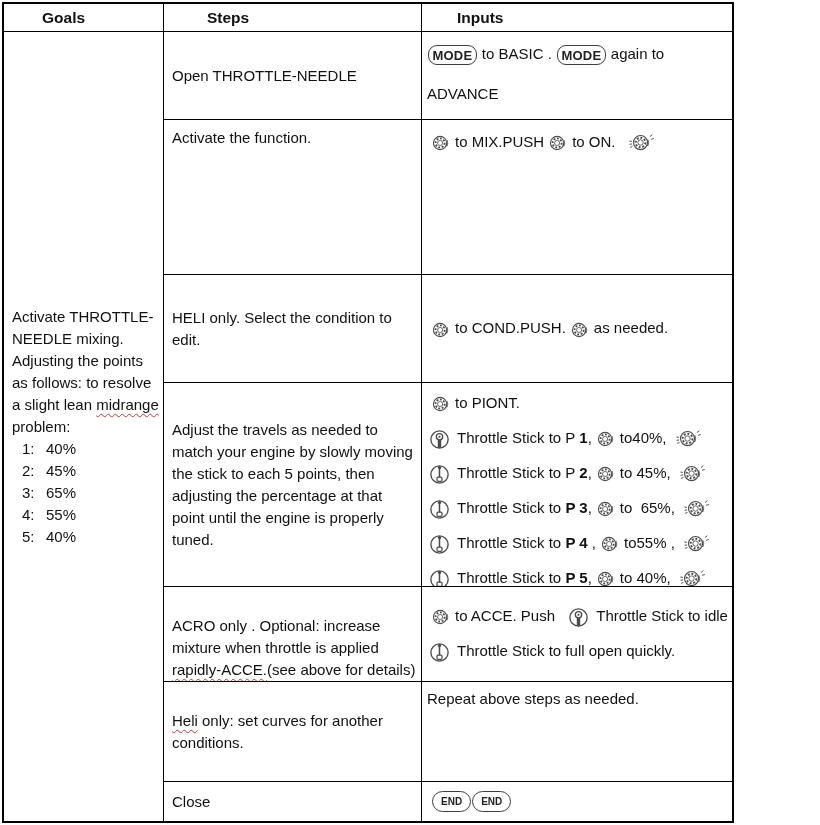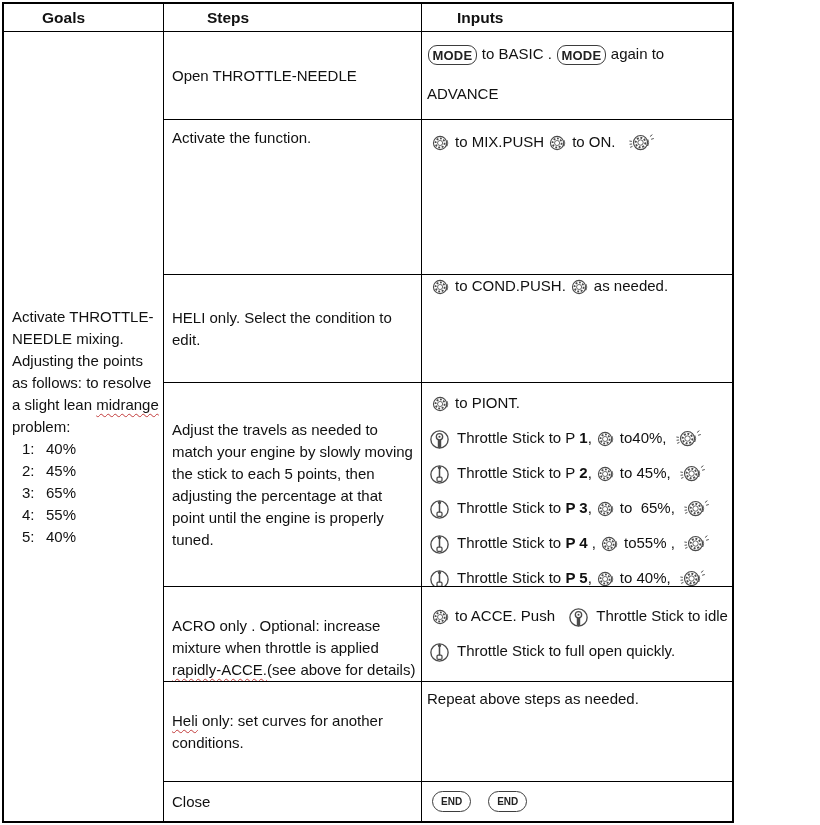--- a/index.html
+++ b/index.html
@@ -37,28 +37,28 @@
   .s4{grid-area:5/2}
   .s5{grid-area:6/2;justify-content:flex-end;padding-top:9px}
   .s6{grid-area:7/2}
   .s7{grid-area:8/2}
 
   .inpcell{padding-left:5px}
   .i1{grid-area:2/3;padding-top:2px}
   .i1 .iline{line-height:40px}
   .i2{grid-area:3/3;padding-top:3px}
   .i2 .iline{line-height:38px}
-  .i3{grid-area:4/3;display:flex;flex-direction:column;}
+  .i3{grid-area:4/3;display:flex;flex-direction:column;justify-content:center}
   .i4{grid-area:5/3;padding-top:2px}
   .i4 .iline{line-height:35px}
   .i5{grid-area:6/3;padding-top:11px}
   .i5 .iline{line-height:35px}
   .i6{grid-area:7/3;padding-top:5px;padding-right:6px}
   .i6 .ipar{line-height:24px}
-  .i7{grid-area:8/3;display:flex;align-items:center;gap:17px;padding-left:10px}
+  .i7{grid-area:8/3;display:flex;align-items:center;gap:1px;padding-left:10px}
 
   .iline{white-space:nowrap}
   .ipar{white-space:normal}
   .t{white-space:pre-wrap}
   b{font-weight:700}
   .sq{text-decoration-line:underline;text-decoration-style:wavy;text-decoration-color:#c23b3b;
       text-decoration-thickness:1px;text-underline-offset:3px;text-decoration-skip-ink:none}
 
   .ic{display:inline-block;vertical-align:middle;margin:0 4px}
   .ic-dial{width:20px;height:20px}

